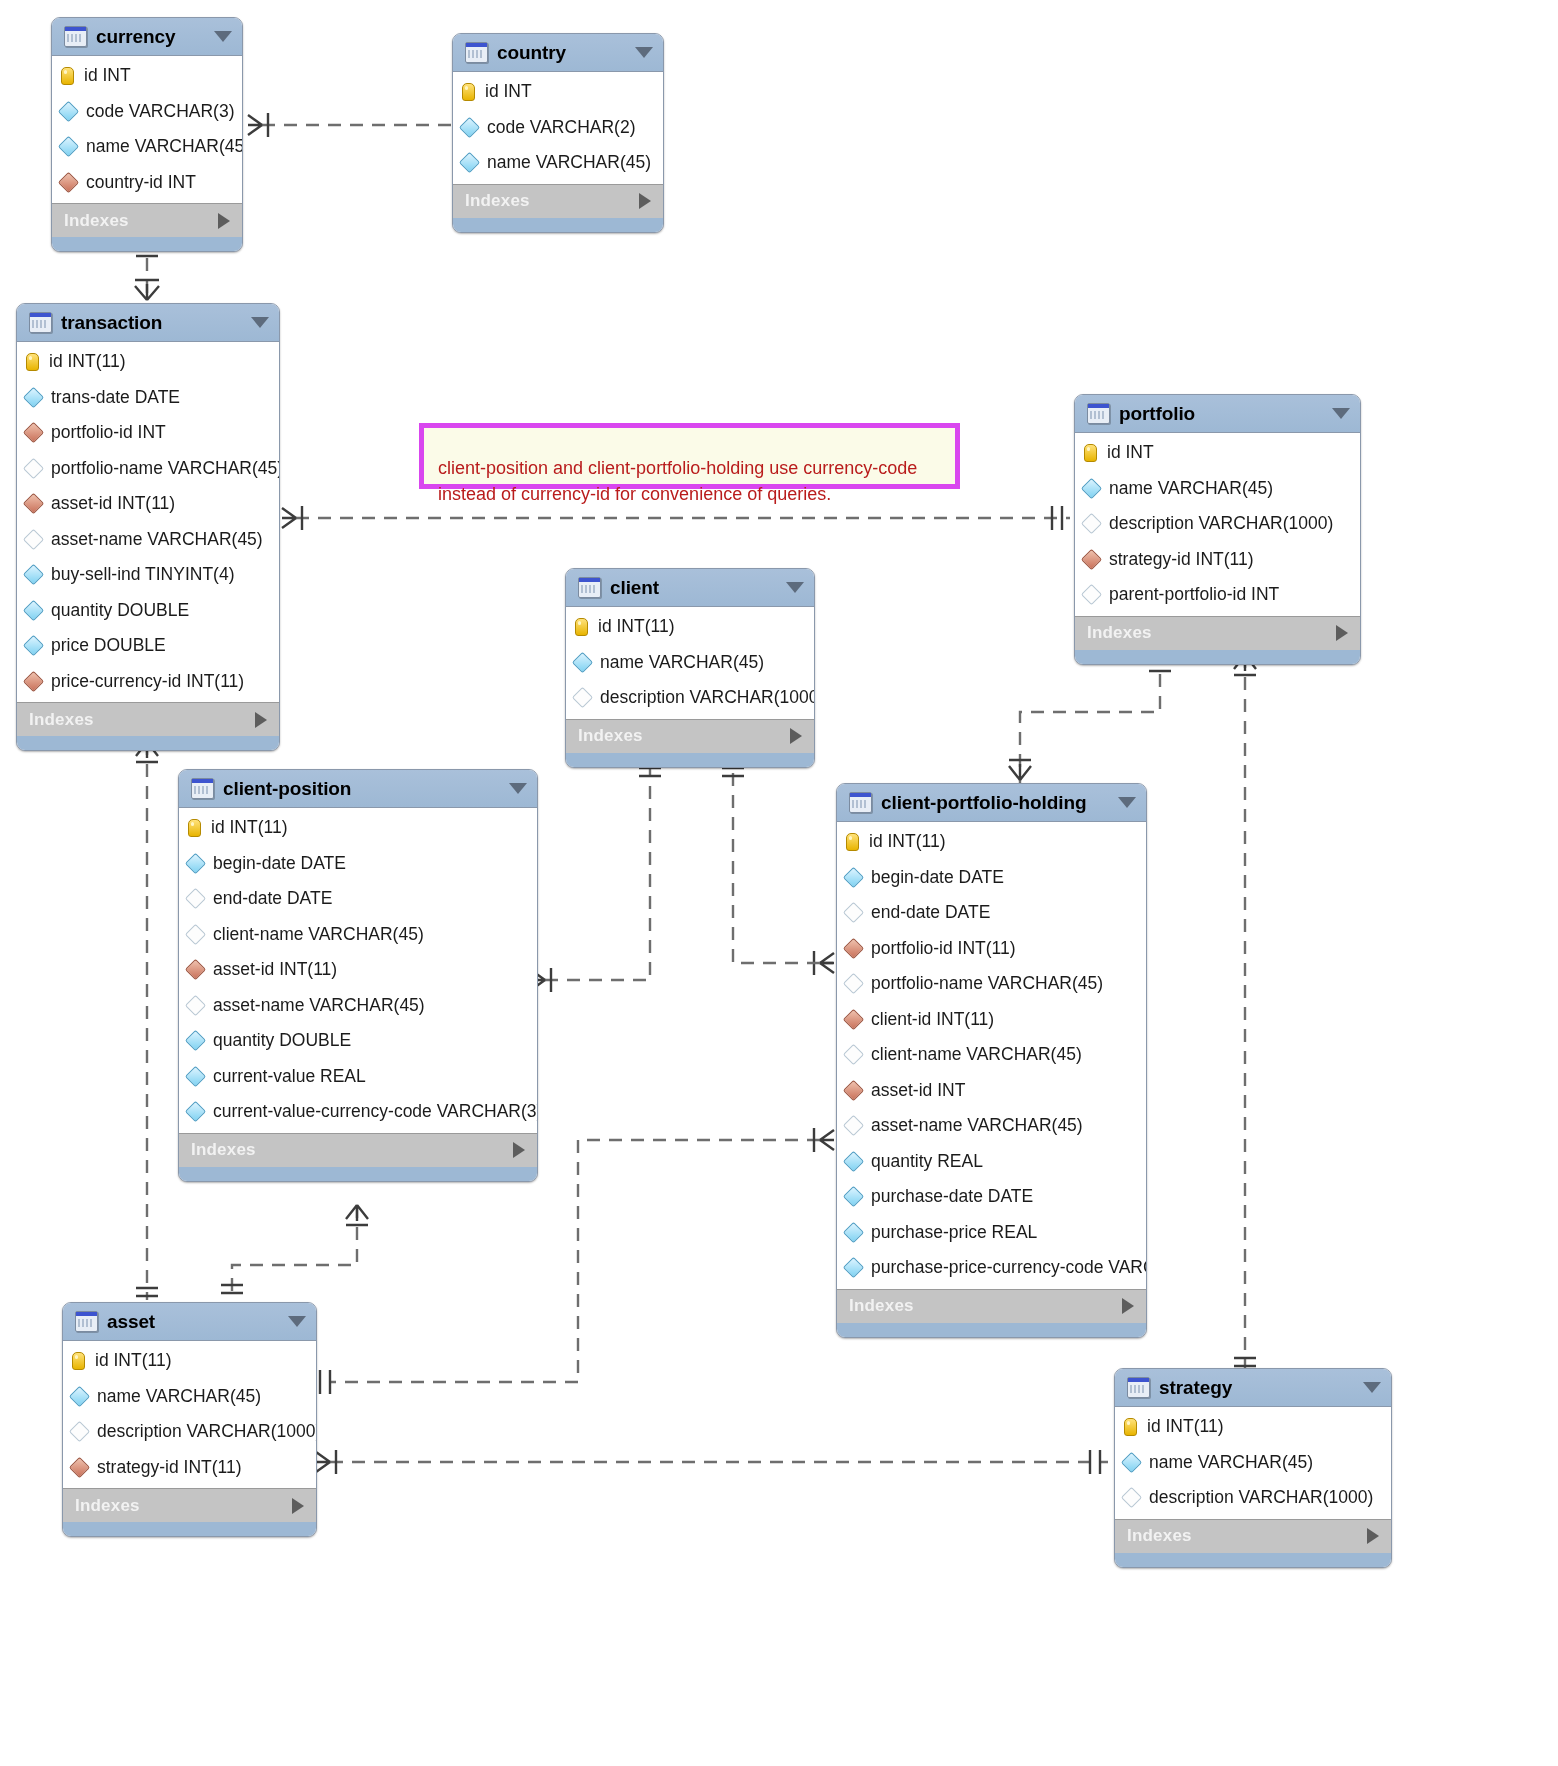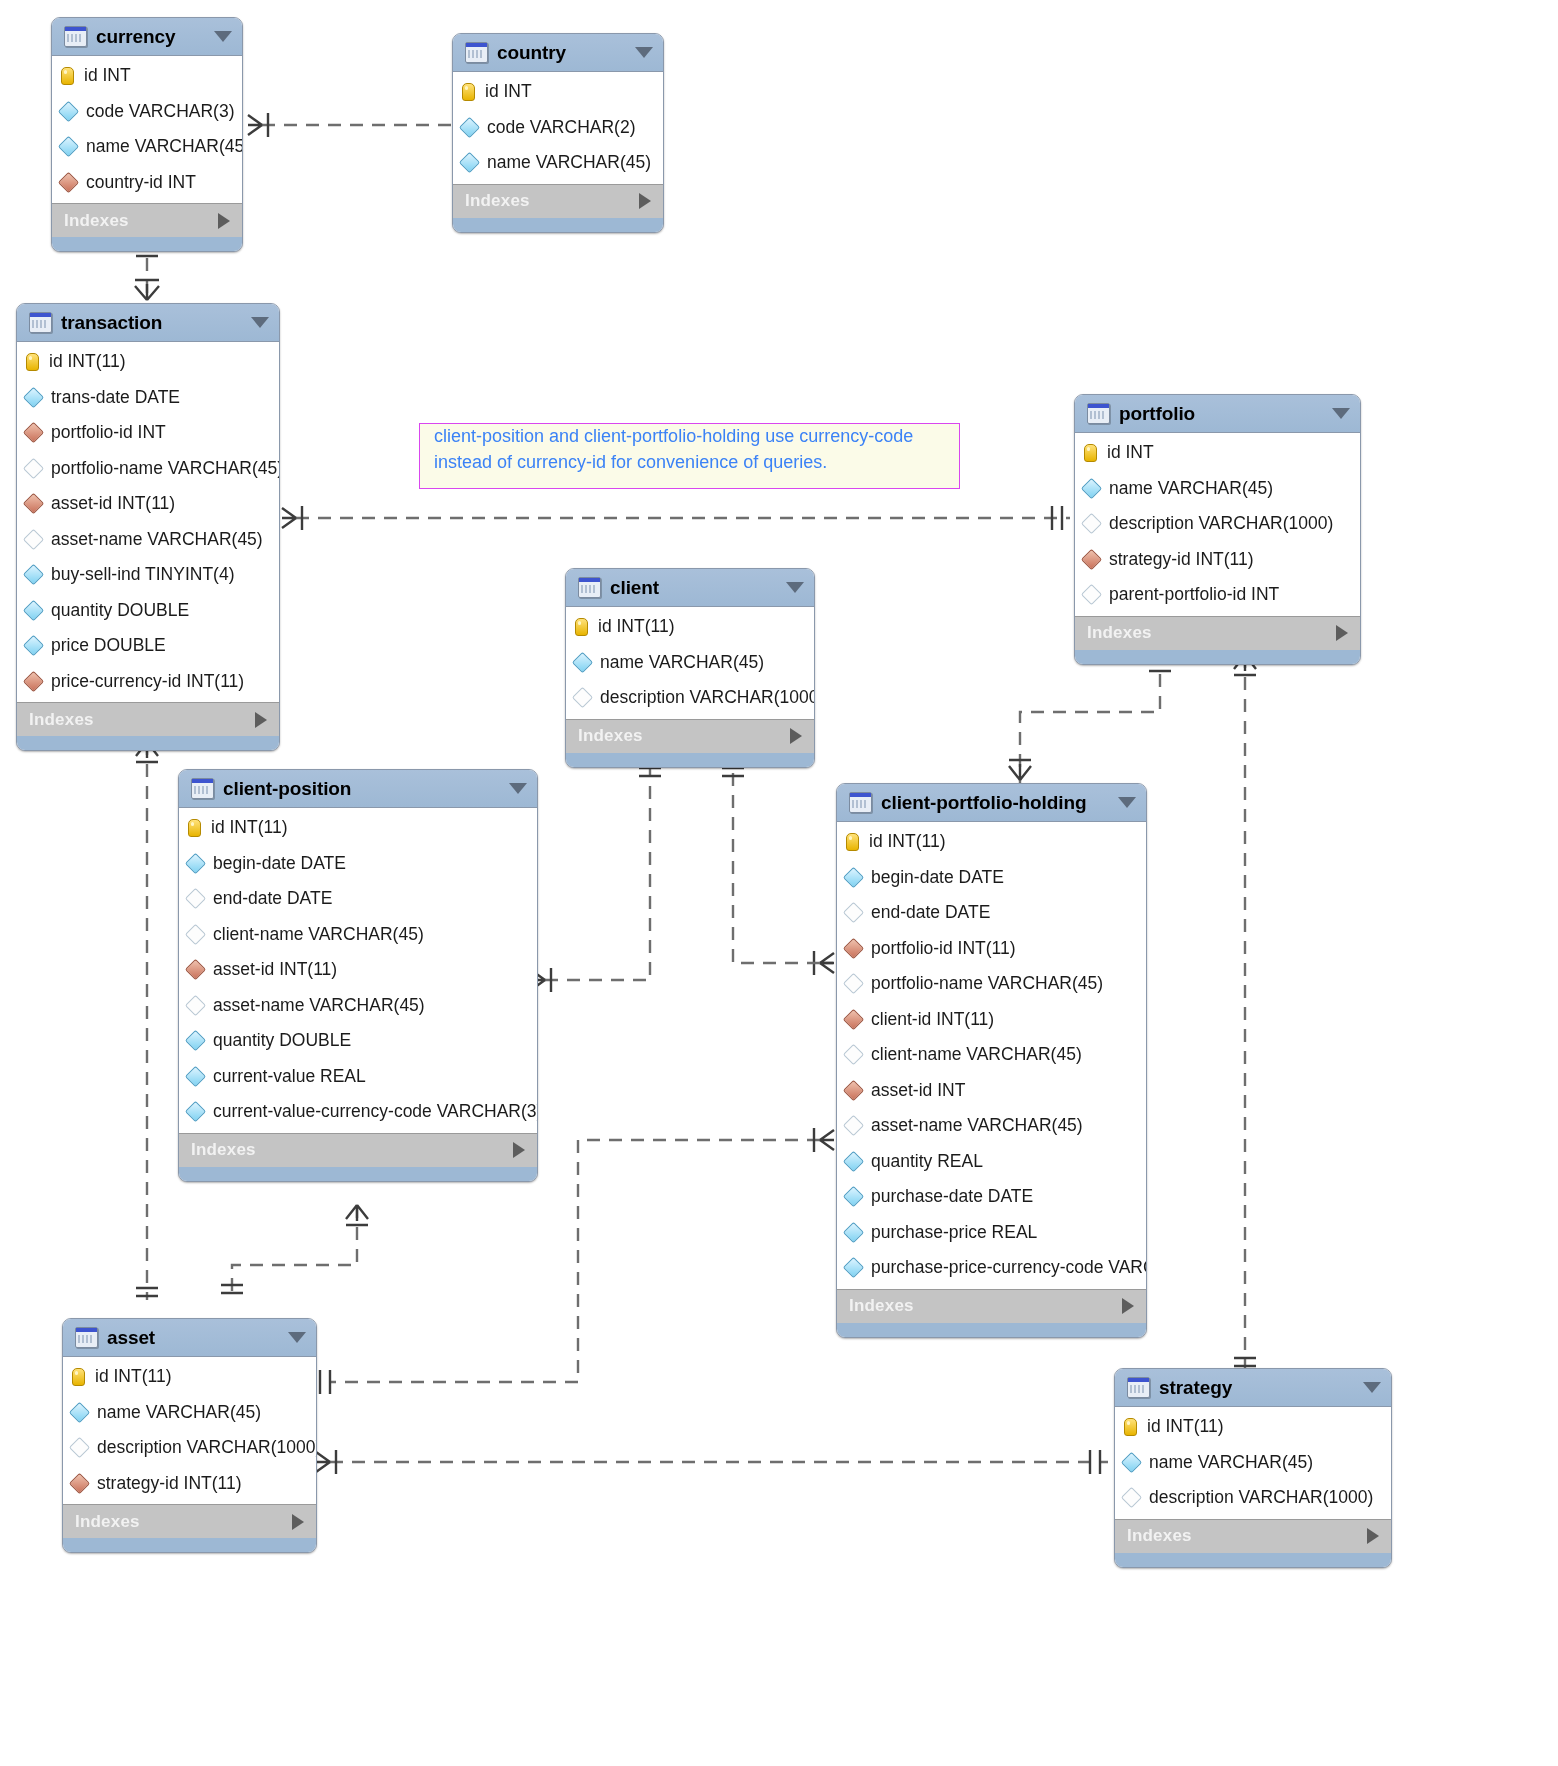--- a/index.html
+++ b/index.html
@@ -99,25 +99,25 @@
     border:1px solid #7f9db9;border-radius:2px;margin-right:3px;
   }
   .m.blue{background:linear-gradient(135deg,#ddf4ff,#7fd2f2);border-color:#4f9ec4;}
   .m.hollow{background:#fdfdfd;border-color:#b9c8d4;}
   .m.fk{background:linear-gradient(135deg,#f0c2ae,#c9715a);border-color:#9d5540;}
 
   
   .note{
     position:absolute;
     background:#fbfbe8;
-    border:1px solid #d946ef;
-    color:#3b82f6;
+    border:5px solid #d946ef;
+    color:#b91c1c;
     font-size:18px;
     line-height:1.42;
-    padding:0 14px;
+    padding:28px 14px;
     box-sizing:border-box;
   }
 
   
   .rel{stroke:#6e6e6e;stroke-width:2.4;fill:none;stroke-dasharray:13 9;}
   .relsolid{stroke:#3c3c3c;stroke-width:2.4;fill:none;}
 </style>
 </head>
 <body>
 
@@ -462,21 +462,21 @@
           <span class="cname">purchase-price-currency-code VARCHAR(3)</span>
         </div>
     </div>
     <div class="ftr">
       <span class="flabel">Indexes</span>
       <span class="tri"></span>
     </div>
     <div class="foot-strip"></div>
   </div>
 
-  <div class="tbl" id="t-asset" style="left:62px;top:1302px;width:255px;margin-top:16px;">
+  <div class="tbl" id="t-asset" style="left:62px;top:1302px;width:255px;">
     <div class="hdr">
       <span class="tbl-icon"></span>
       <span class="tname">asset</span>
       <span class="caret"></span>
     </div>
     <div class="cols">
       <div class="col">
           <span class="m pk"></span>
           <span class="cname">id INT(11)</span>
         </div>

